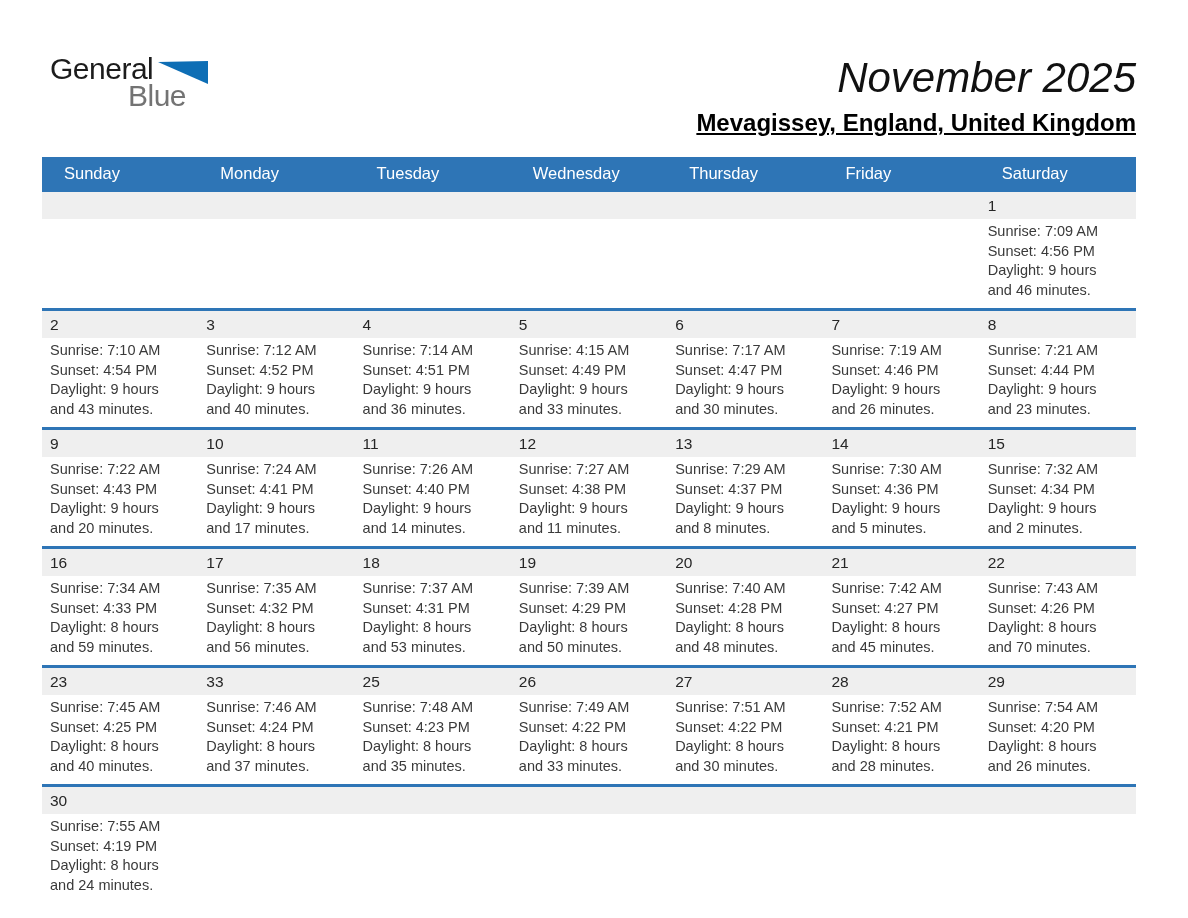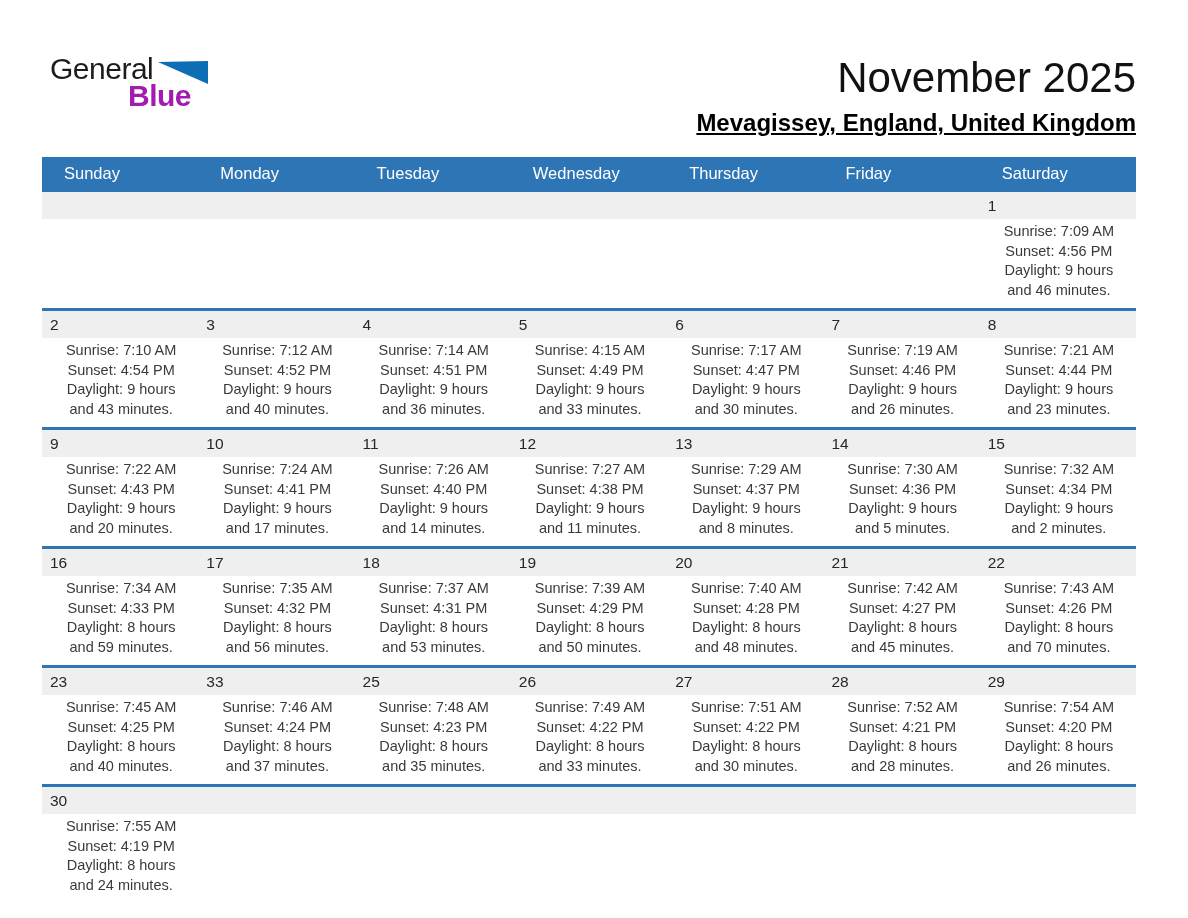--- a/index.html
+++ b/index.html
@@ -7,39 +7,39 @@
     width:1188px; height:918px;
     font-family:"Liberation Sans", sans-serif;
     position:relative; overflow:hidden;
   }
   .topbar { position:relative; margin:0 52px 0 42px; height:157px; }
 
   
   .logo { position:absolute; left:8px; top:54px; width:220px; }
   .logo-line1 { position:relative; font-size:30px; line-height:1; color:#1c1c1c; letter-spacing:-0.5px; }
   .logo-triangle { position:absolute; left:108px; top:7px; }
-  .logo-line2 { font-size:30px; line-height:1; margin:-3px 0 0 78px; color:#a21caf; letter-spacing:-0.5px;font-weight:bold; }
+  .logo-line2 { font-size:30px; line-height:1; margin:-3px 0 0 78px; color:#737373; letter-spacing:-0.5px; }
 
   
   .titles { position:absolute; right:0; top:55px; text-align:right; }
-  .page-title { margin:0; font-size:42px; font-weight:400; color:#111; line-height:1.1; }
+  .page-title { margin:0; font-size:42px; font-weight:400; color:#111; line-height:1.1;font-style:italic; }
   .page-subtitle { margin:9px 0 0; font-size:24px; font-weight:700; color:#000; line-height:1.1;text-decoration:underline; }
 
   
   .calendar { margin-left:42px; width:1094px; }
   .weekday-row {
     display:grid; grid-template-columns:repeat(7,1fr);
     background:var(--header-bg,#2E75B6); height:32px; align-items:center;
   }
   .weekday { color:var(--header-text,#fff); font-size:16.5px; padding-left:22px; }
   .week-row { border-top:3px solid var(--row-border,#2E75B6); }
   .day-band { display:grid; grid-template-columns:repeat(7,1fr); background:var(--band-bg,#EFEFEF); }
   .day-num { height:27px; box-sizing:border-box; padding:5px 0 0 8px; font-size:15.5px; color:#262626; }
   .detail-grid { display:grid; grid-template-columns:repeat(7,1fr); min-height:80px; }
-  .cell-details { padding:3px 6px 8px 8px; font-size:14.5px; line-height:19.5px; color:#3a3a3a;text-align:center; }
+  .cell-details { padding:3px 6px 8px 8px; font-size:14.5px; line-height:19.5px; color:#3a3a3a; }
   .detail-line { white-space:nowrap; }
 </style>
 </head>
 <body>
 
 <div class="topbar">
   <div class="logo">
     <div class="logo-line1">
       <span>General</span>
       <svg class="logo-triangle" width="50" height="24" viewBox="0 0 50 24">

